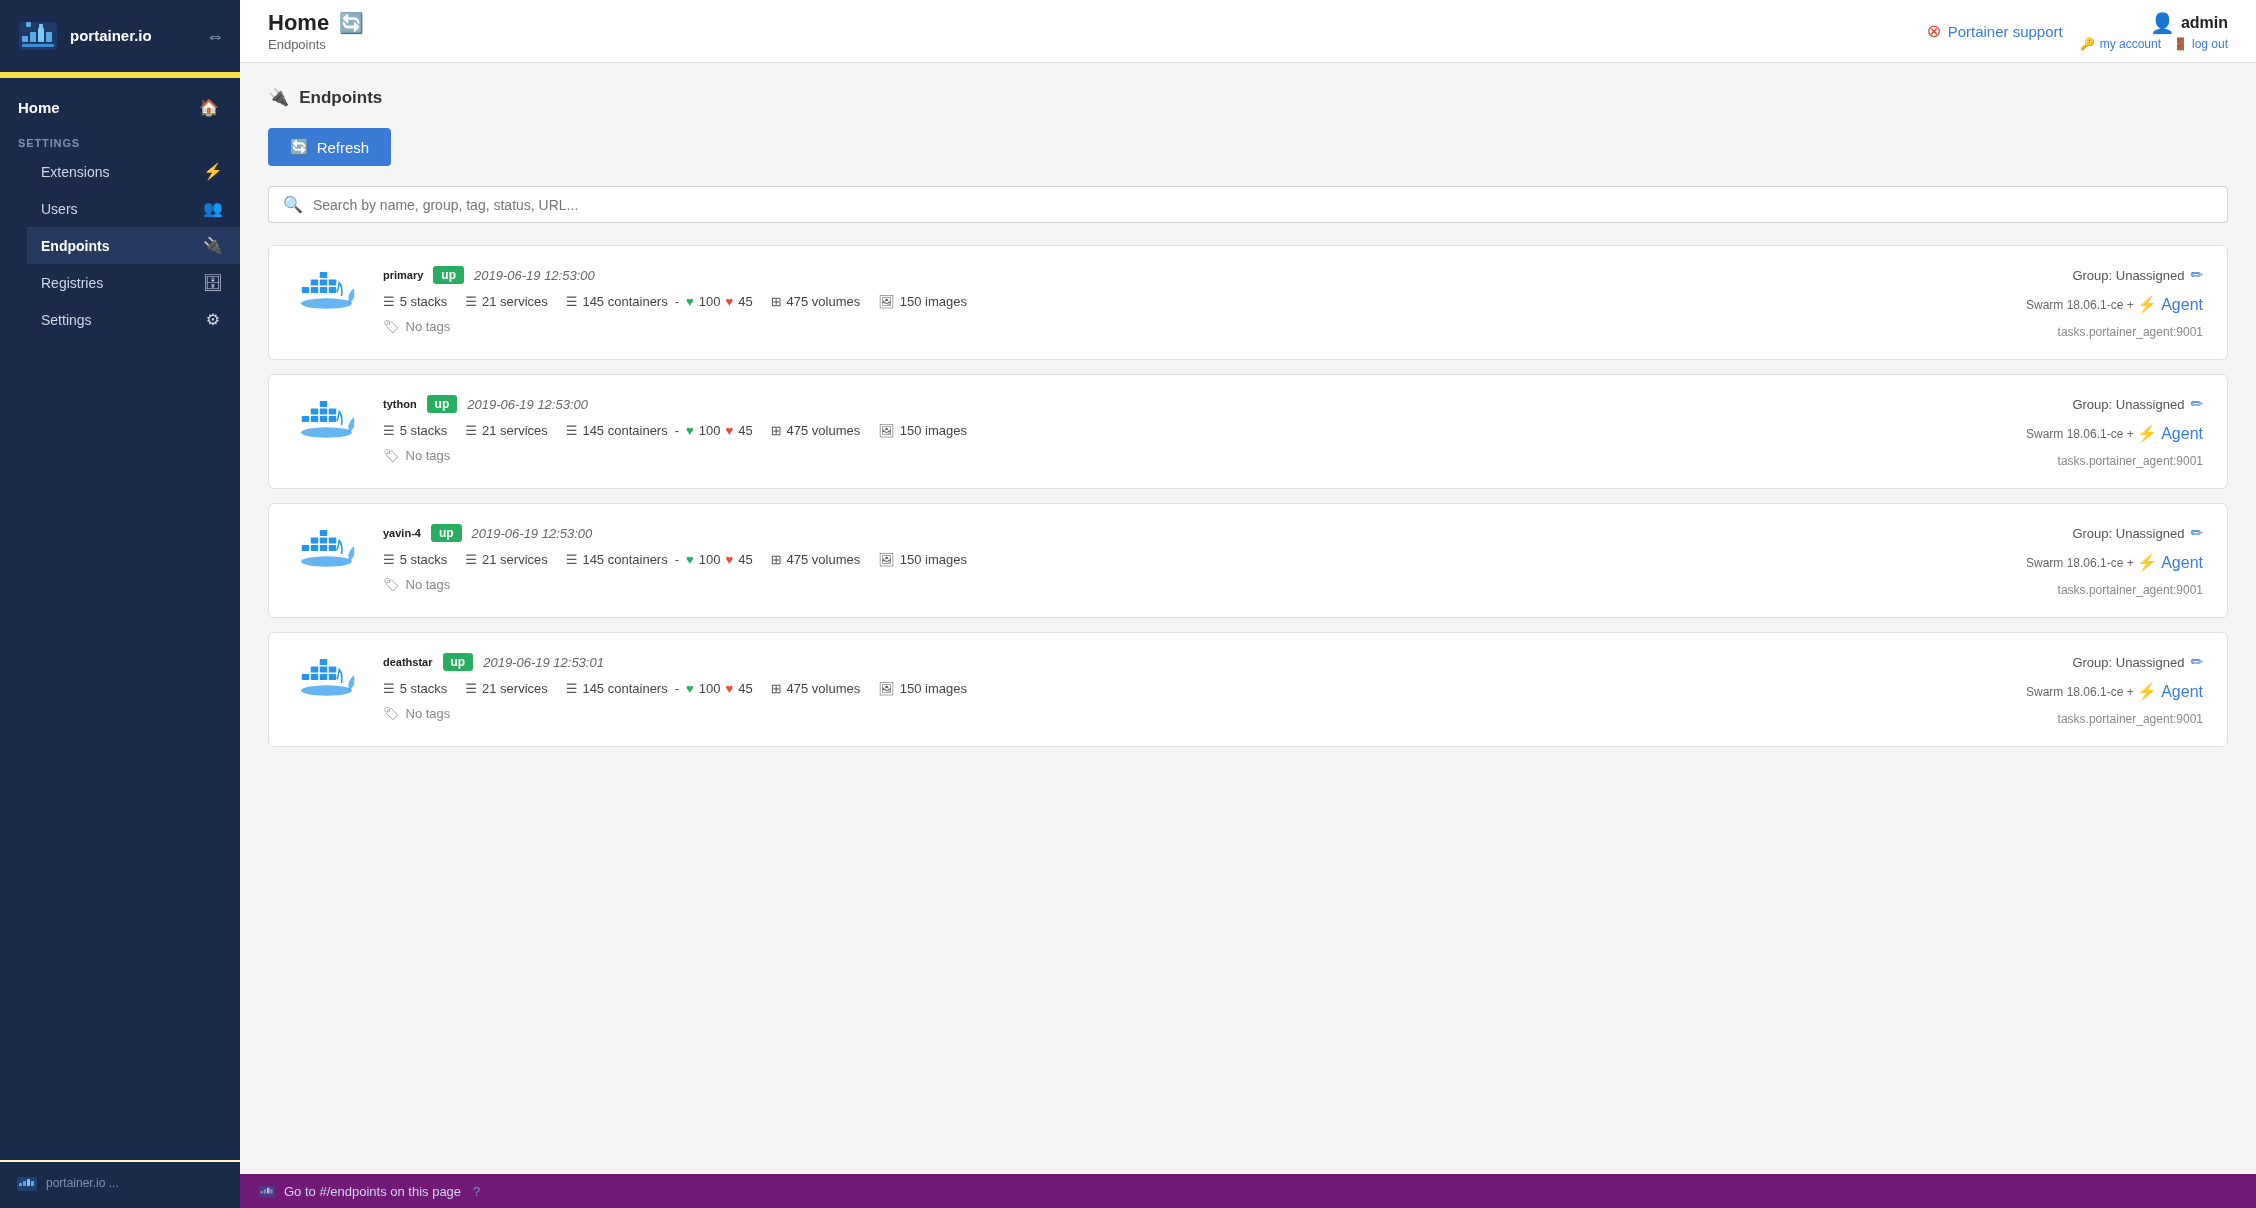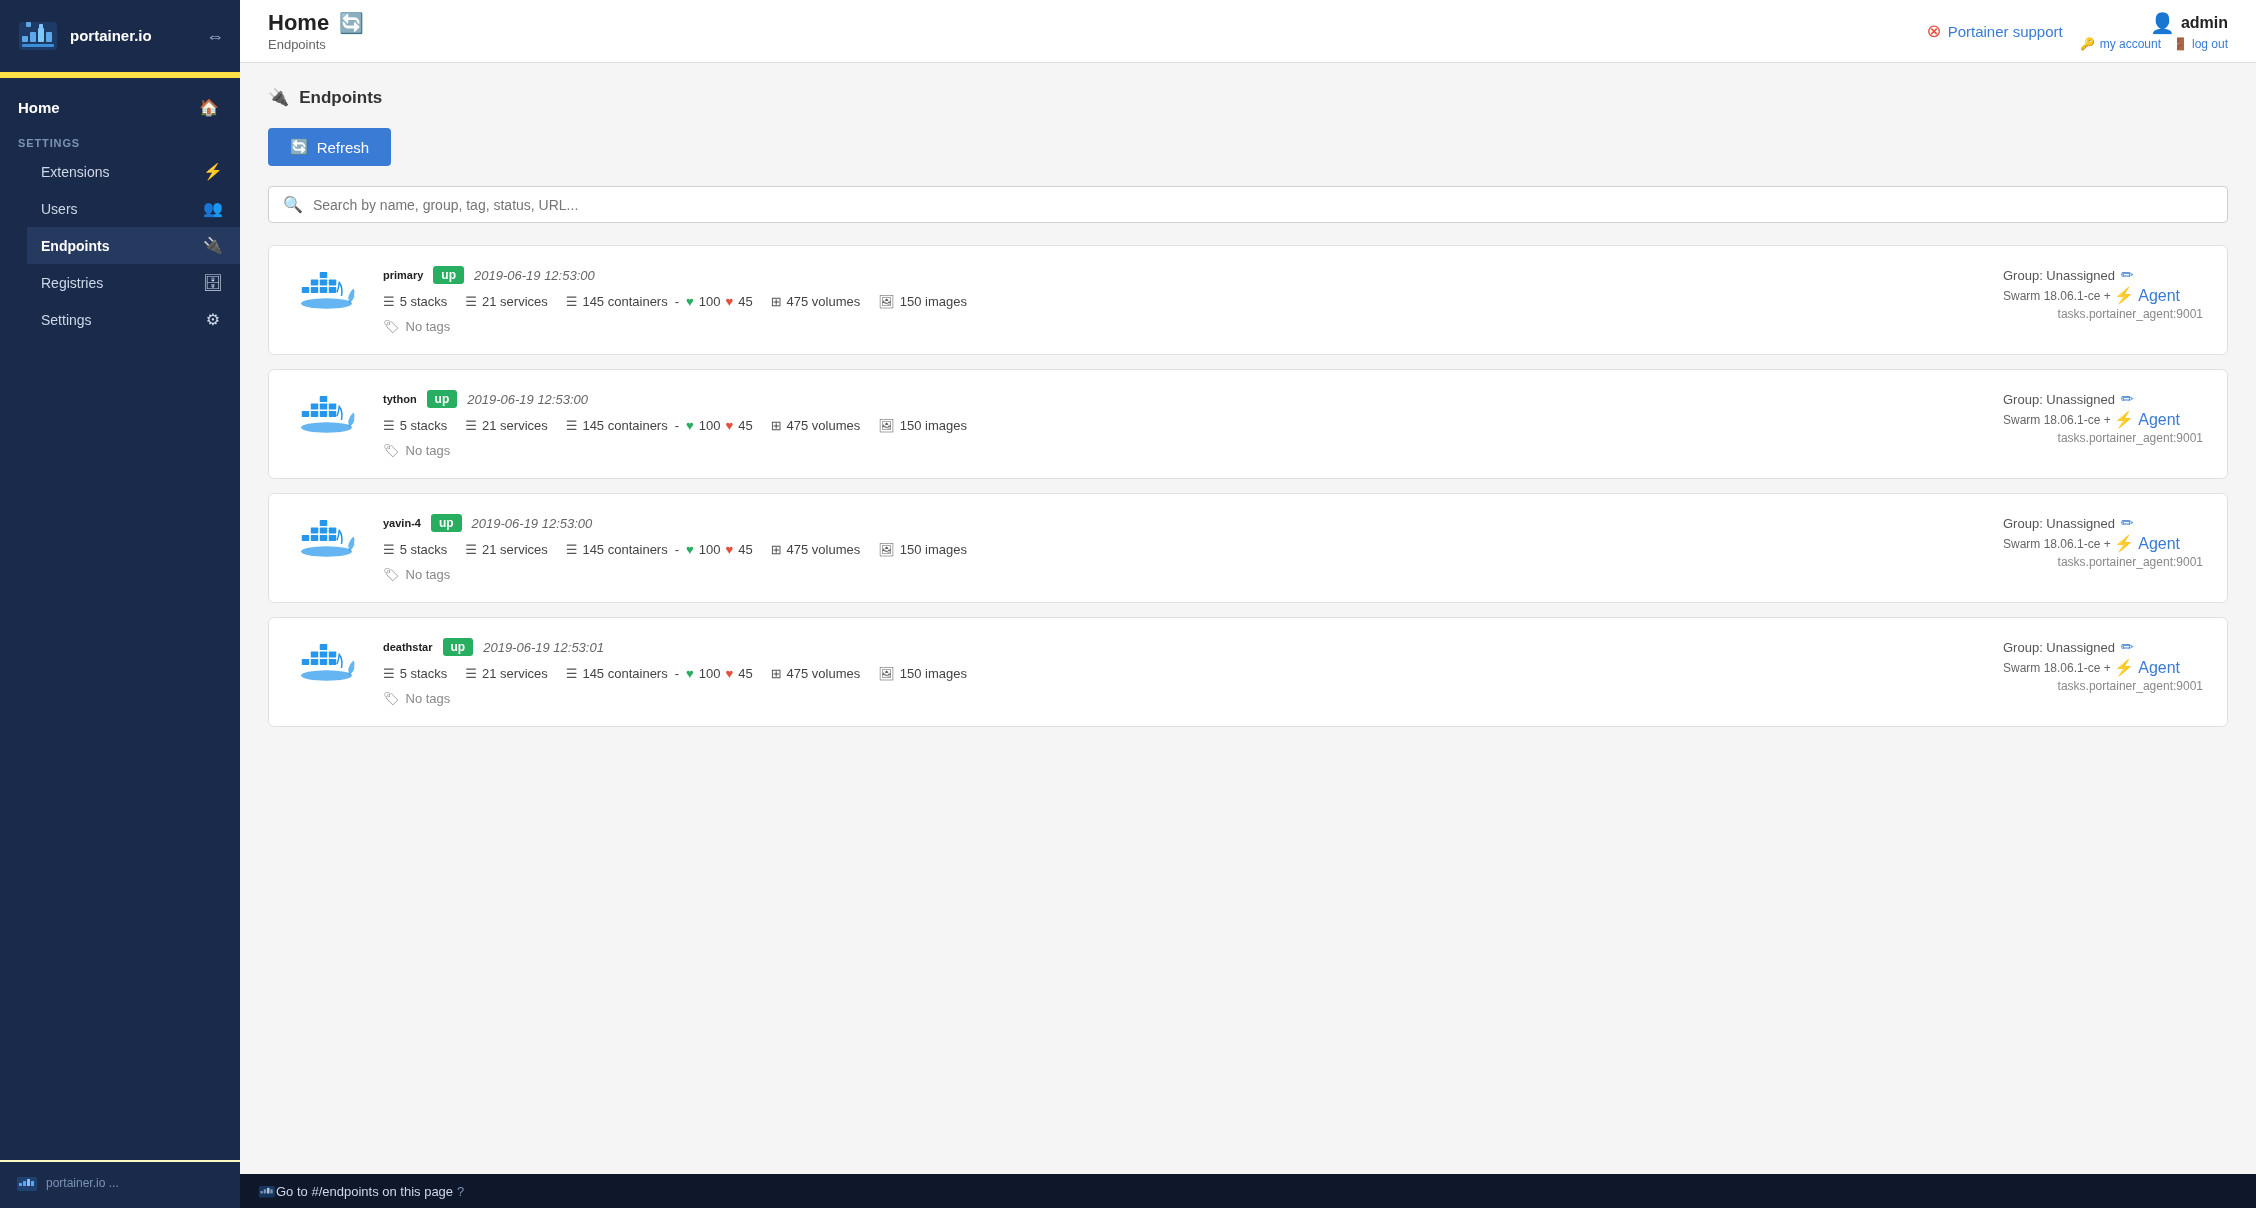--- a/index.html
+++ b/index.html
@@ -288,21 +288,22 @@
       align-items: center;
       gap: 6px;
       color: #888;
       font-size: 13px;
     }
     .endpoint-meta {
       min-width: 200px;
       text-align: right;
       display: flex;
       flex-direction: column;
-      gap: 2px;
+      align-items: flex-end;
+      gap: 11px;
     }
     .group-label {
       font-size: 13px;
       color: #555;
       display: flex;
       align-items: center;
       gap: 6px;
     }
     .edit-icon { color: #3a7bd5; cursor: pointer; font-size: 15px; }
     .swarm-info {
@@ -319,26 +320,27 @@
     .url-info {
       font-size: 12px;
       color: #888;
     }
 
     
     .docker-logo { width: 60px; height: auto; }
 
     
     .bottom-tooltip {
-      background: #0f172a;
+      background: #701a75;
       color: #cdd8e8;
       padding: 8px 18px;
       font-size: 13px;
       display: flex;
       align-items: center;
+      gap: 8px;
     }
   </style>
 </head>
 <body>
 
 <div class="sidebar">
   <div class="sidebar-header">
     <div class="sidebar-logo">
 
       <svg class="logo-icon" viewBox="0 0 44 44" fill="none" xmlns="http://www.w3.org/2000/svg">

